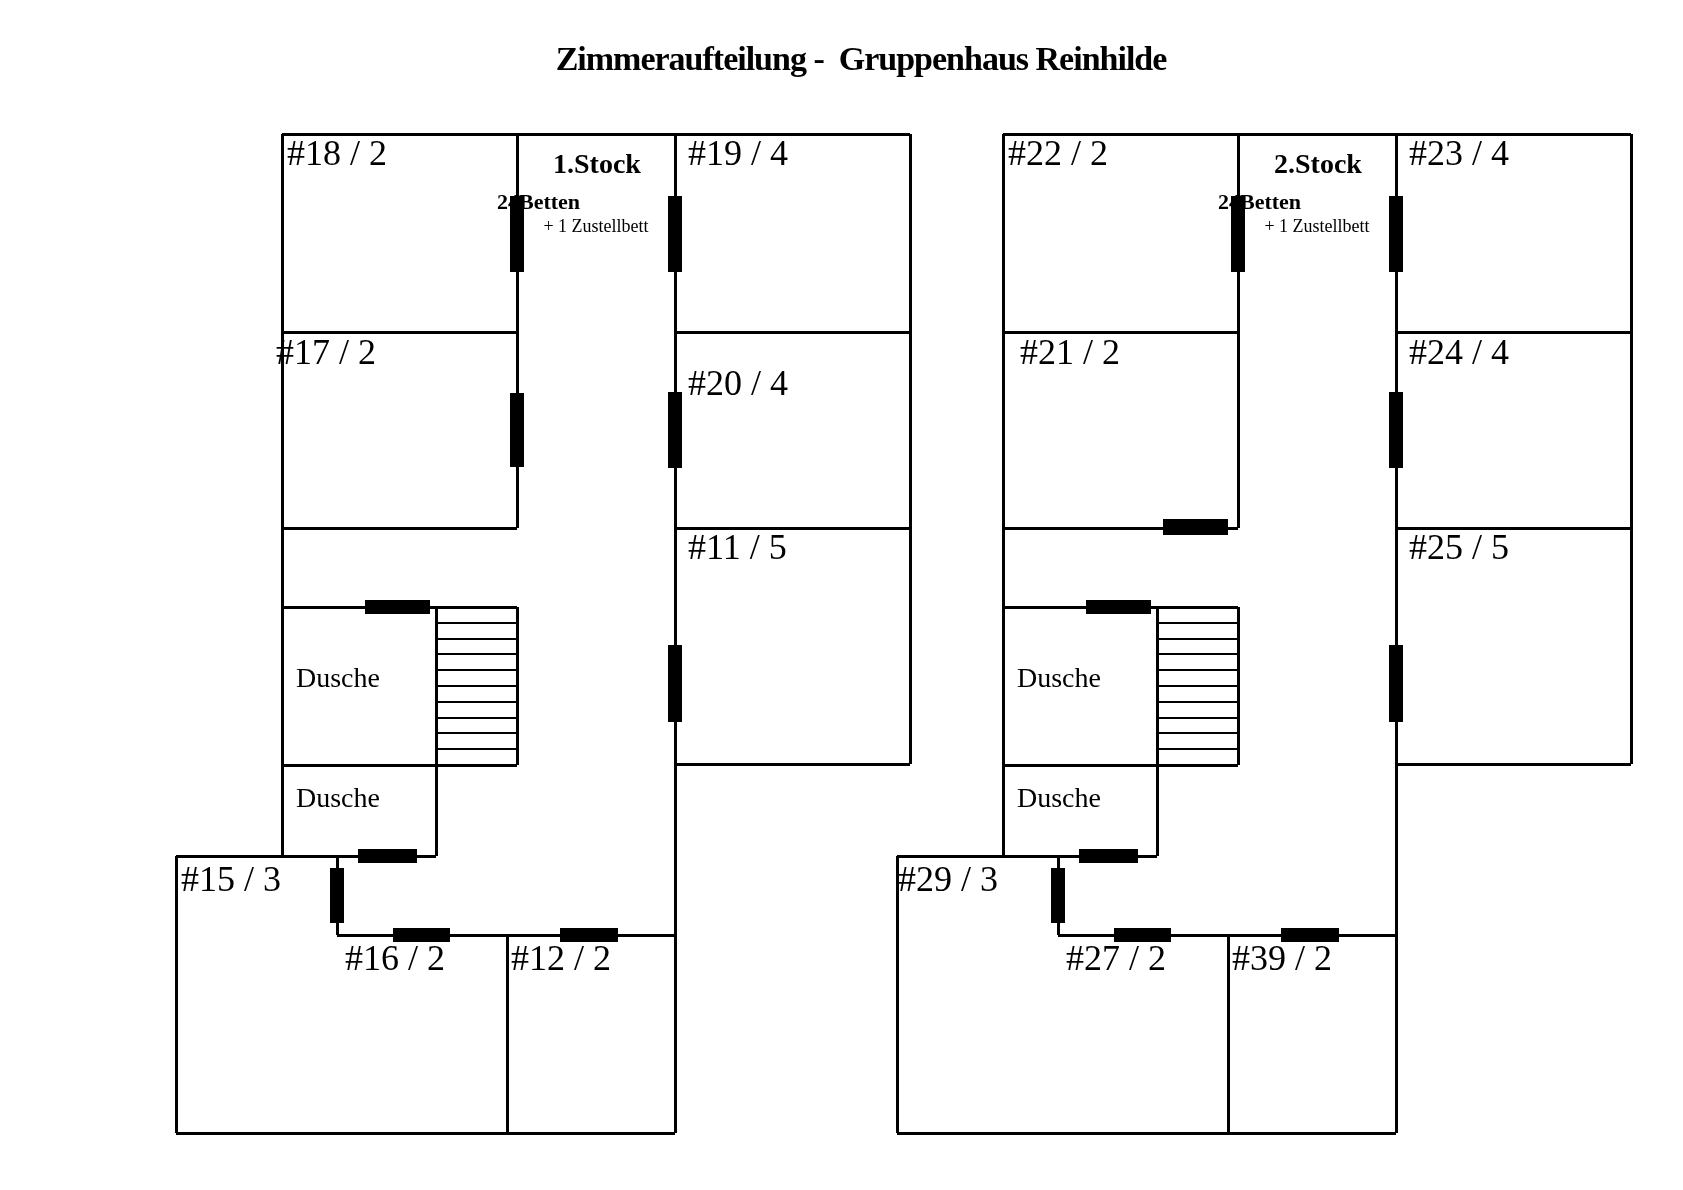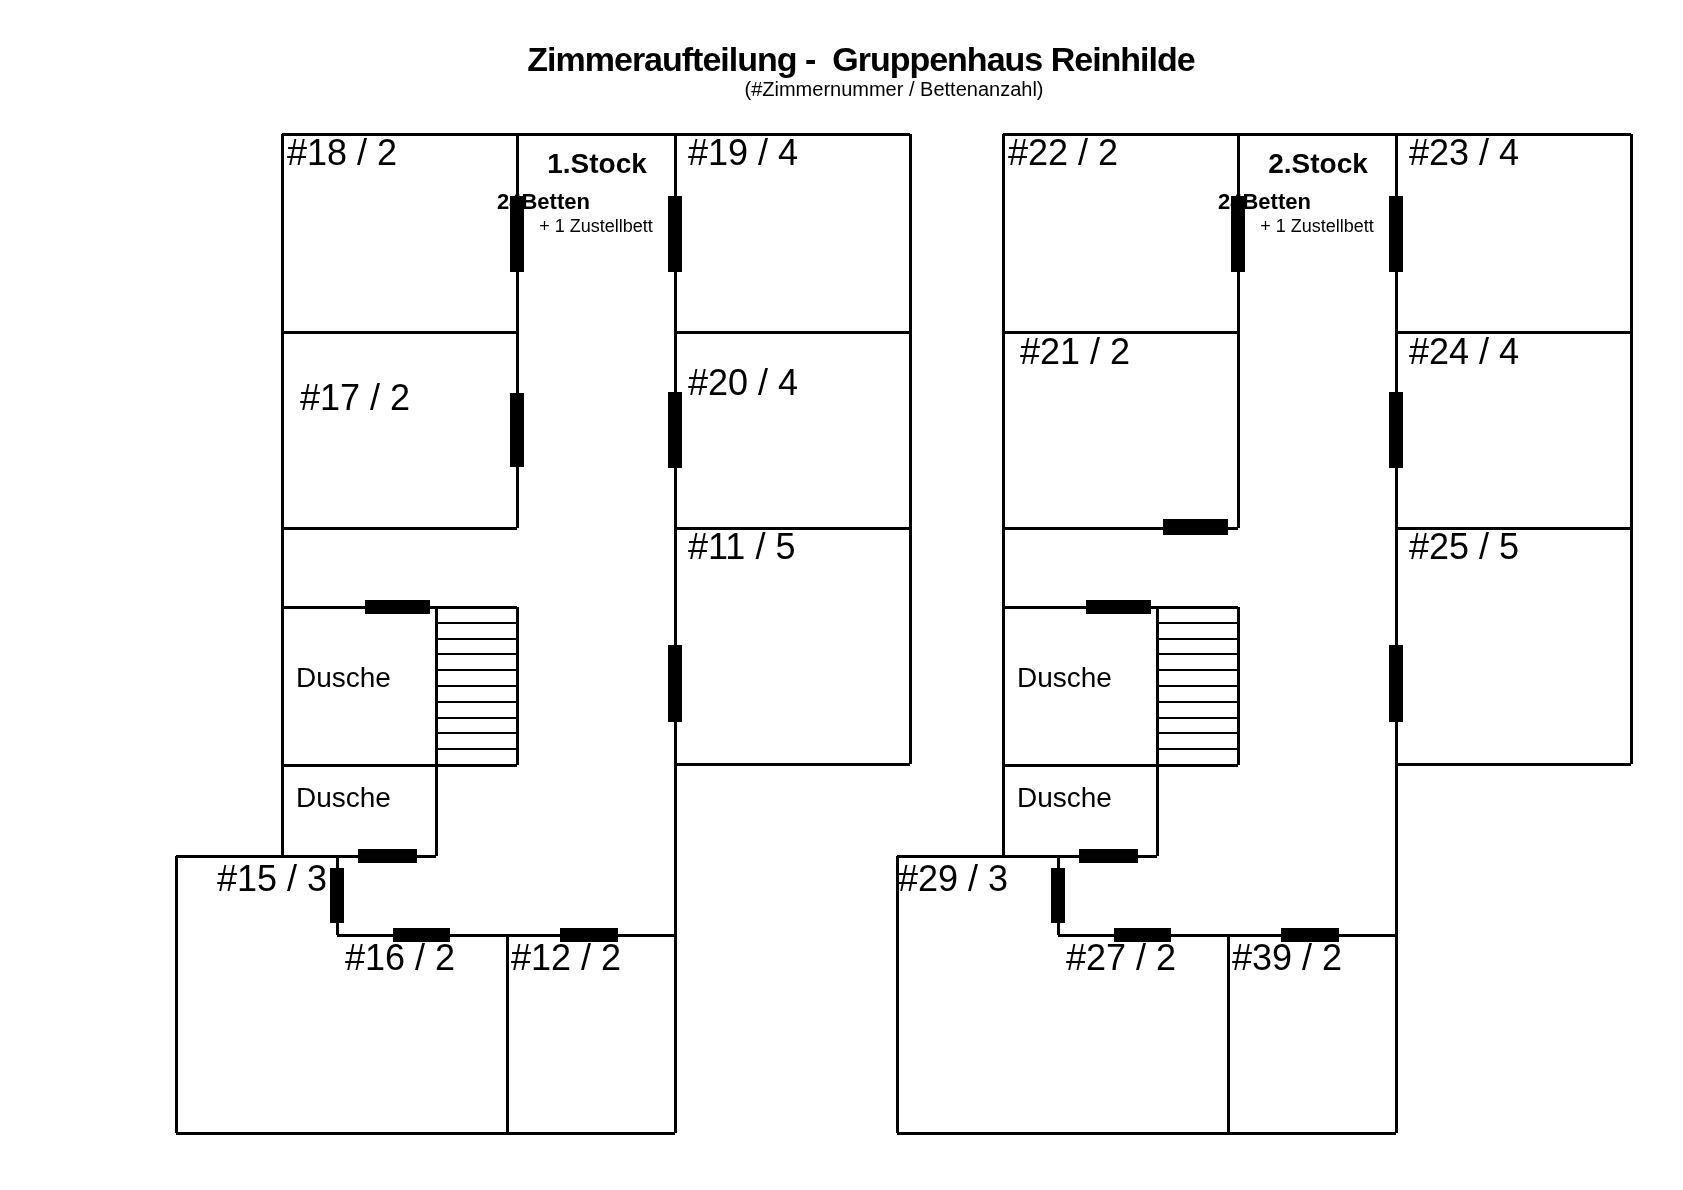--- a/index.html
+++ b/index.html
@@ -6,21 +6,21 @@
     margin: 0;
     padding: 0;
     background: #ffffff;
   }
   .canvas {
     position: relative;
     width: 1683px;
     height: 1190px;
     background: #ffffff;
     overflow: hidden;
-    font-family: Liberation Sans, sans-serif;
+    font-family: Liberation Serif, serif;
     color: #000;
   }
   .plan-svg {
     position: absolute;
     left: 0;
     top: 0;
   }
   .title {
     position: absolute;
     left: 200px;
@@ -170,28 +170,27 @@
       <rect x="1389" y="645" width="14" height="77"></rect>
       <rect x="1086" y="600" width="65" height="14"></rect>
       <rect x="1079" y="849" width="59" height="14"></rect>
       <rect x="1051" y="868" width="14" height="55"></rect>
       <rect x="1114" y="928" width="57" height="14"></rect>
       <rect x="1281" y="928" width="58" height="14"></rect>
     </g>
   </svg>
 
   <div class="title">Zimmeraufteilung -  Gruppenhaus Reinhilde</div>
-  <div class="subtitle">(#Zimmernummer / Bettenanzahl)</div>
 
   <div class="room-label" style="left:287px; top:135px;">#18 / 2</div>
-  <div class="room-label" style="left:300px; top:334px;margin-top:46px;">#17 / 2</div>
+  <div class="room-label" style="left:276px; top:334px;">#17 / 2</div>
   <div class="room-label" style="left:688px; top:135px;">#19 / 4</div>
   <div class="room-label" style="left:688px; top:334px;margin-top:31px;">#20 / 4</div>
   <div class="room-label" style="left:688px; top:529px;">#11 / 5</div>
-  <div class="room-label" style="left:181px; top:861px;margin-left:36px;">#15 / 3</div>
+  <div class="room-label" style="left:181px; top:861px;">#15 / 3</div>
   <div class="room-label" style="left:345px; top:940px;">#16 / 2</div>
   <div class="room-label" style="left:511px; top:940px;">#12 / 2</div>
   <div class="stock-label" style="left:497px; top:150px;">1.Stock</div>
   <div class="beds-label" style="left:497px; top:191px;">24Betten</div>
   <div class="extra-label" style="left:496px; top:217px;">+ 1 Zustellbett</div>
   <div class="shower-label" style="left:296px; top:664px;">Dusche</div>
   <div class="shower-label" style="left:296px; top:784px;">Dusche</div>
 
   <div class="room-label" style="left:1008px; top:135px;">#22 / 2</div>
   <div class="room-label" style="left:1008px; top:334px;margin-left:12px;">#21 / 2</div>

